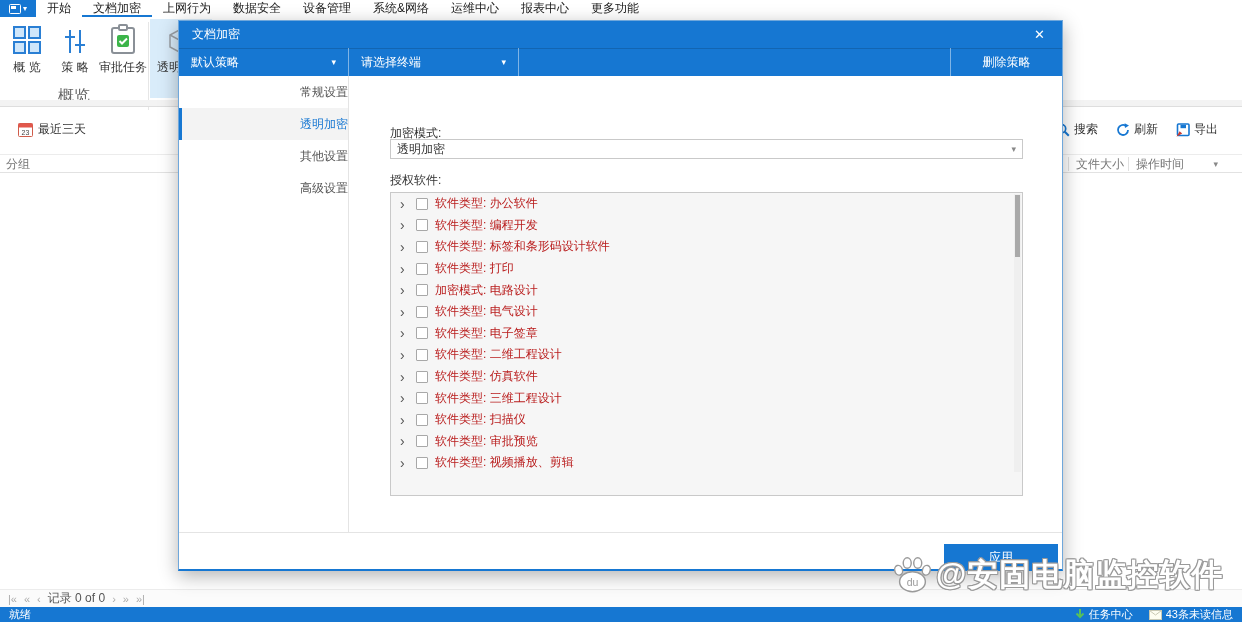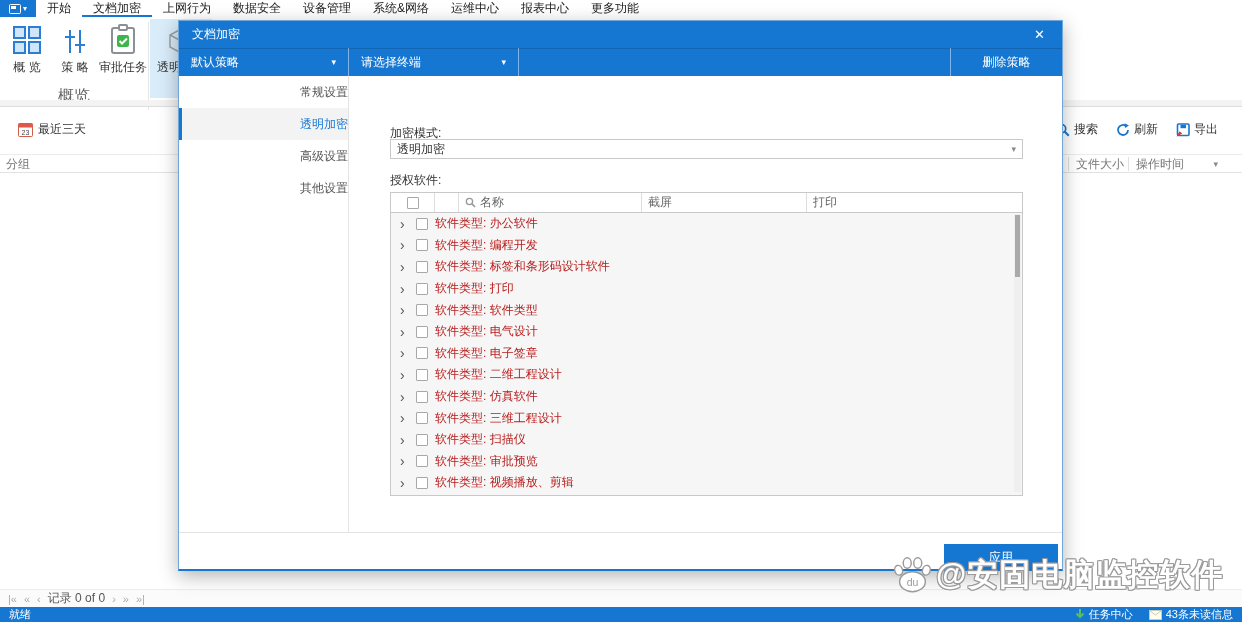--- a/index.html
+++ b/index.html
@@ -256,48 +256,33 @@
         <span>请选择终端</span>
         <span class="caret">▾</span>
       </div>
       <div class="seg spacer"></div>
       <div class="seg delete">删除策略</div>
     </div>
 
     <div class="dlg-nav">
       <div class="nav-item">常规设置</div>
       <div class="nav-item active">透明加密</div>
+      <div class="nav-item">其他设置</div>
       <div class="nav-item">高级设置</div>
-      <div class="nav-item">其他设置</div>
     </div>
     <div class="dlg-footer-line"></div>
 
     <div class="mode-label">加密模式:</div>
     <div class="mode-select">
       <span>透明加密</span>
       <span class="caret">▾</span>
     </div>
     <div class="sw-label">授权软件:</div>
 
     <div class="sw-table">
-      <div class="sw-head">
-        <div class="hc c1">
-            <div class="cbx"></div>
-          </div>
-        <div class="hc c2"></div>
-        <div class="hc c3">
-          <svg width="11" height="11" viewBox="0 0 14 14">
-              <circle cx="5.7" cy="5.7" r="4" fill="none" stroke="#999" stroke-width="1.7"></circle>
-              <line x1="8.8" y1="8.8" x2="12.8" y2="12.8" stroke="#999" stroke-width="2"></line>
-            </svg>
-          <span>名称</span>
-        </div>
-        <div class="hc c4">截屏</div>
-        <div class="hc c5">打印</div>
-      </div>
       <div class="sw-body">
         <div class="sw-row">
             <span class="chev">›</span>
             <div class="cbx"></div>
             <span class="rlbl">软件类型: 办公软件</span>
           </div>
         <div class="sw-row">
             <span class="chev">›</span>
             <div class="cbx"></div>
             <span class="rlbl">软件类型: 编程开发</span>
@@ -308,21 +293,21 @@
             <span class="rlbl">软件类型: 标签和条形码设计软件</span>
           </div>
         <div class="sw-row">
             <span class="chev">›</span>
             <div class="cbx"></div>
             <span class="rlbl">软件类型: 打印</span>
           </div>
         <div class="sw-row">
             <span class="chev">›</span>
             <div class="cbx"></div>
-            <span class="rlbl">软件类型: 软件类型</span>
+            <span class="rlbl">加密模式: 电路设计</span>
           </div>
         <div class="sw-row">
             <span class="chev">›</span>
             <div class="cbx"></div>
             <span class="rlbl">软件类型: 电气设计</span>
           </div>
         <div class="sw-row">
             <span class="chev">›</span>
             <div class="cbx"></div>
             <span class="rlbl">软件类型: 电子签章</span>

